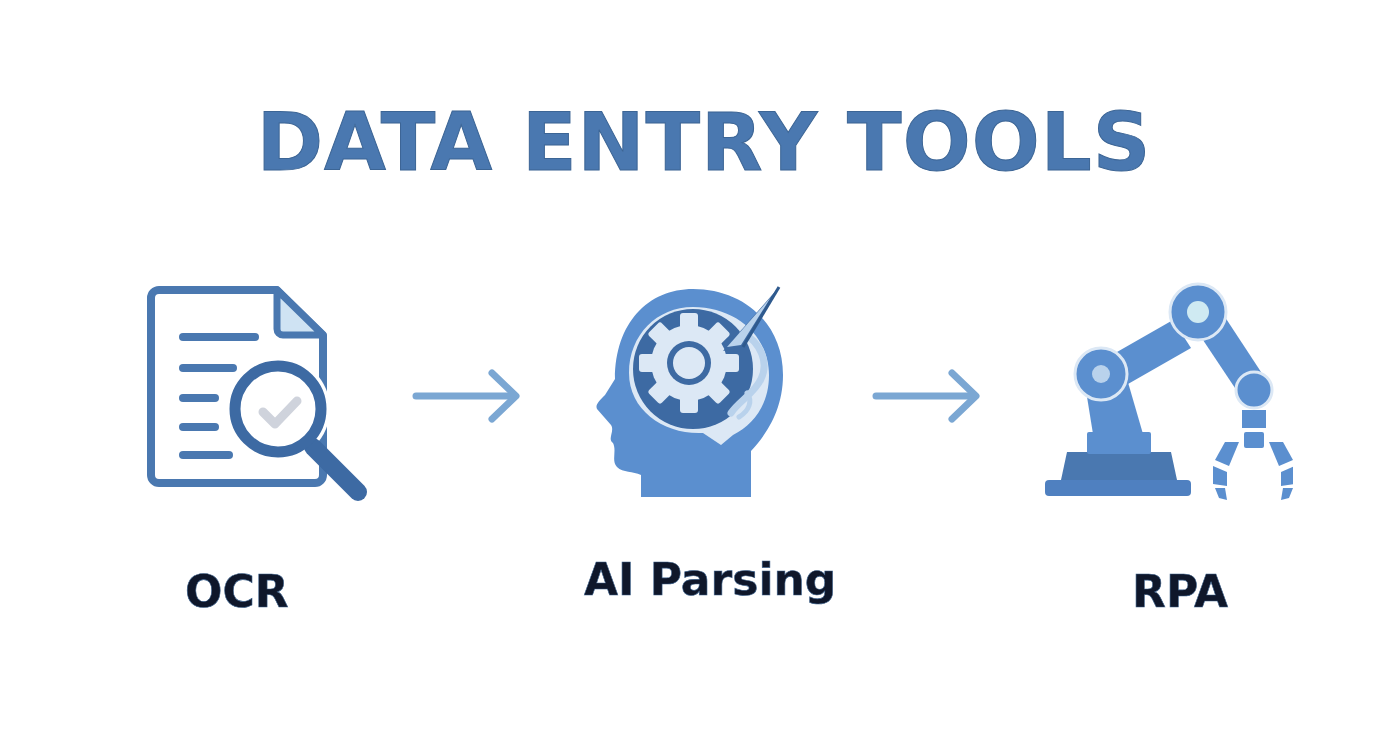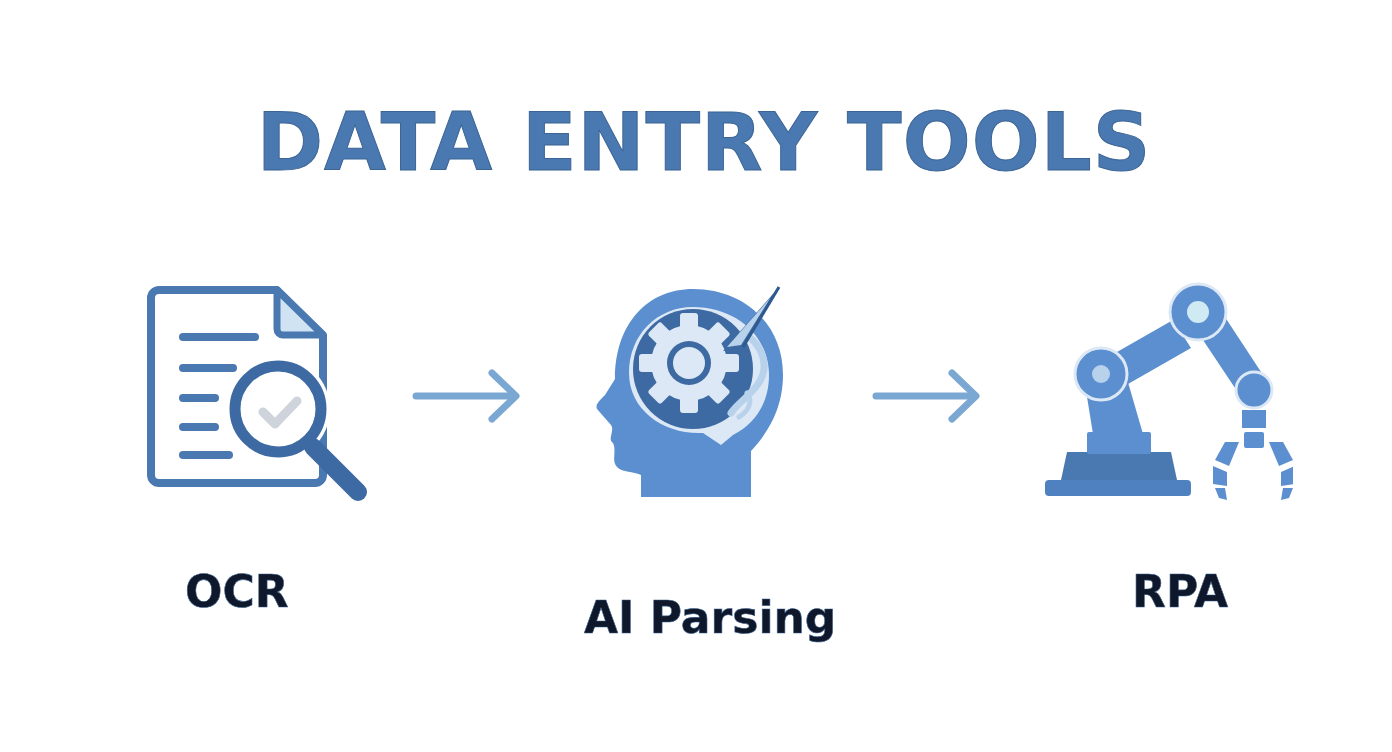--- a/index.html
+++ b/index.html
@@ -142,14 +142,14 @@
     <path d="M196 160 L 182 160 L 172 178 L 186 184 Z"></path>
     <path d="M170 184 L 184 190 L 184 204 L 170 202 Z"></path>
     <path d="M172 206 L 182 206 L 184 218 L 176 216 Z"></path>
     <path d="M226 160 L 240 160 L 250 178 L 236 184 Z"></path>
     <path d="M252 184 L 238 190 L 238 204 L 252 202 Z"></path>
     <path d="M250 206 L 240 206 L 238 218 L 246 216 Z"></path>
   </g>
 </svg>
 
 <div class="label" style="left:185px; top:570px;">OCR</div>
-<div class="label" style="left:584px; top:596px;">AI Parsing</div>
+<div class="label" style="left:584px; top:558px;">AI Parsing</div>
 <div class="label" style="left:1132px; top:570px;">RPA</div>
 
 </body></html>

